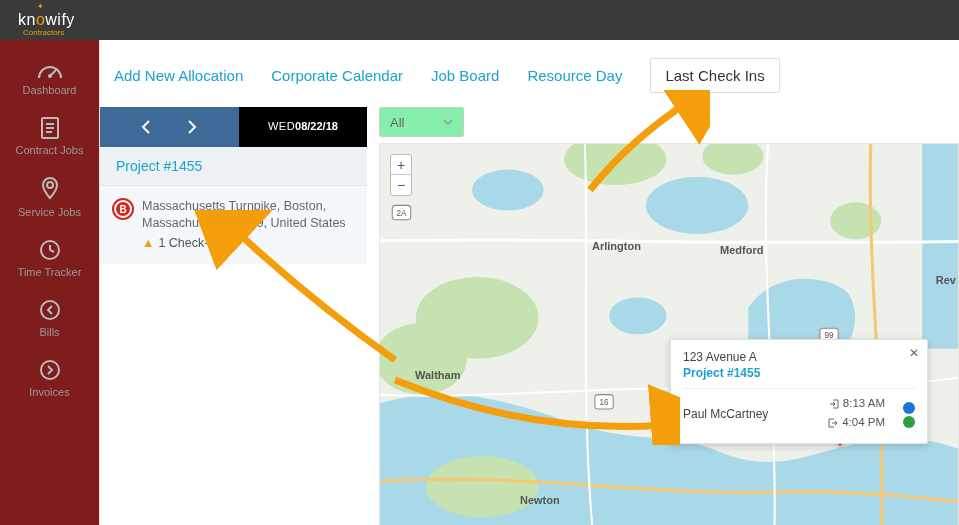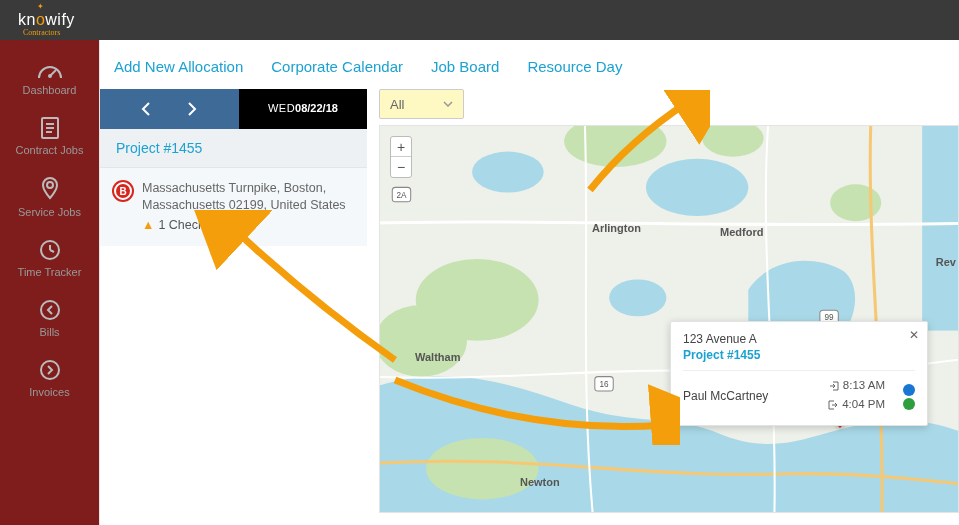--- a/index.html
+++ b/index.html
@@ -1,21 +1,21 @@
 <!DOCTYPE html>
 <html><head>
 <meta charset="utf-8">
 <style>
   * { box-sizing: border-box; margin: 0; padding: 0; font-family: -apple-system, "Helvetica Neue", Arial, sans-serif; }
   body { width: 959px; height: 525px; overflow: hidden; background: #fff; position: relative; }
   .topbar { height: 40px; background: #3a3a3a; display: flex; align-items: center; padding-left: 18px; color: #fff; }
   .logo { font-size: 16px; font-weight: 400; letter-spacing: .5px; display: flex; align-items: center; }
   .logo .o { color: #f59e0b; display: inline-block; position: relative; }
   .logo .o::before { content: "✦"; position: absolute; top: -9px; left: 1px; font-size: 8px; color: #f59e0b; }
-  .logo-sub { font-size: 8px; color: #f59e0b; margin-left: 1px; position: absolute; top: 28px; left: 22px; font-family: Liberation Serif, serif; }
+  .logo-sub { font-size: 8px; color: #f59e0b; margin-left: 1px; position: absolute; top: 28px; left: 22px; }
 
   .shell { display: flex; height: calc(100% - 40px); }
   .leftnav { width: 100px; background: #7f1d1d; border-right: 1px solid #e5e5e5; padding-top: 12px; display: flex; flex-direction: column; align-items: center; gap: 2px; }
   .nav-item { width: 100%; padding: 8px 0 10px; text-align: center; color: #8a8a8a; cursor: pointer; }
   .nav-item svg, .nav-item .ico-box { display: block; margin: 0 auto 4px; }
   .nav-label { font-size: 11px; color: #999; }
 
   .main { flex: 1; position: relative; }
   .tabs { display: flex; gap: 28px; align-items: center; padding: 18px 14px 14px 14px; font-size: 15px; }
   .tab { color: #1ca2d1; cursor: pointer; }
@@ -35,21 +35,21 @@
   .project-head a { color: #1ca2d1; text-decoration: none; font-size: 14px; }
 
   .project-body { background: #f4f8fb; padding: 12px 14px 14px 14px; font-size: 12.5px; color: #555; position: relative; }
   .pin { width: 18px; height: 18px; border-radius: 50%; background: #d7261e; border: 2.5px solid #fff; box-shadow: 0 0 0 2px #d7261e; color: #fff; font-weight: 700; font-size: 10px; display: inline-flex; align-items: center; justify-content: center; position: absolute; left: 14px; top: 14px; }
   .addr { margin-left: 28px; line-height: 1.35; color: #666; }
   .checkin { margin-left: 28px; margin-top: 4px; color: #555; display: flex; align-items: center; gap: 4px; }
   .warn { color: #f59e0b; }
 
   .rcol { flex: 1; }
   .filter-row { padding: 0 0 6px 12px; display:flex; }
-  .select-fake { width: 85px; height: 30px; border: 1px solid #ccc; border-radius: 2px; background: #fef9c3; color: #666; font-size: 13px; display: flex; align-items: center; justify-content: space-between; padding: 0 10px; cursor: pointer; }
+  .select-fake { width: 85px; height: 30px; border: 1px solid #ccc; border-radius: 2px; background: #86efac; color: #666; font-size: 13px; display: flex; align-items: center; justify-content: space-between; padding: 0 10px; cursor: pointer; }
 
   .mapwrap { position: relative; margin-left: 12px; height: 388px; overflow: hidden; border: 1px solid #e4e4e4; }
   .map-svg { position: absolute; inset: 0; }
   .zoom { position: absolute; top: 10px; left: 10px; background: #fff; border: 1px solid #bbb; border-radius: 3px; width: 22px; }
   .zoom div { height: 20px; text-align: center; font-size: 14px; line-height: 20px; color: #555; cursor: pointer; }
   .zoom div:first-child { border-bottom: 1px solid #ccc; }
 
   .popup { position: absolute; right: 30px; top: 195px; width: 258px; background: #fff; border: 1px solid #e2e2e2; box-shadow: 0 2px 8px rgba(0,0,0,.18); border-radius: 2px; padding: 10px 12px 10px 12px; font-size: 12px; color:#444;}
   .popup .close { position: absolute; top: 6px; right: 8px; cursor: pointer; color:#666;}
   .popup .plink { color: #1ca2d1; text-decoration: none; font-weight:600; display:block; margin-top:2px; }
@@ -129,20 +129,21 @@
       <div class="nav-label">Invoices</div>
     </div>
   </div>
 
   <div class="main">
     <div class="tabs">
       <div class="tab">Add New Allocation</div>
       <div class="tab">Corporate Calendar</div>
       <div class="tab">Job Board</div>
       <div class="tab">Resource Day</div>
+      <div class="tab active">Last Check Ins</div>
     </div>
 
     <div class="content">
       <div class="leftcol">
         <div class="datebar">
           <div class="navbox">
             <svg width="10" height="14" viewBox="0 0 10 14">
                 <path d="M8 1L2 7l6 6" fill="none" stroke="#fff" stroke-width="2"></path>
               </svg>
             <svg width="10" height="14" viewBox="0 0 10 14">

